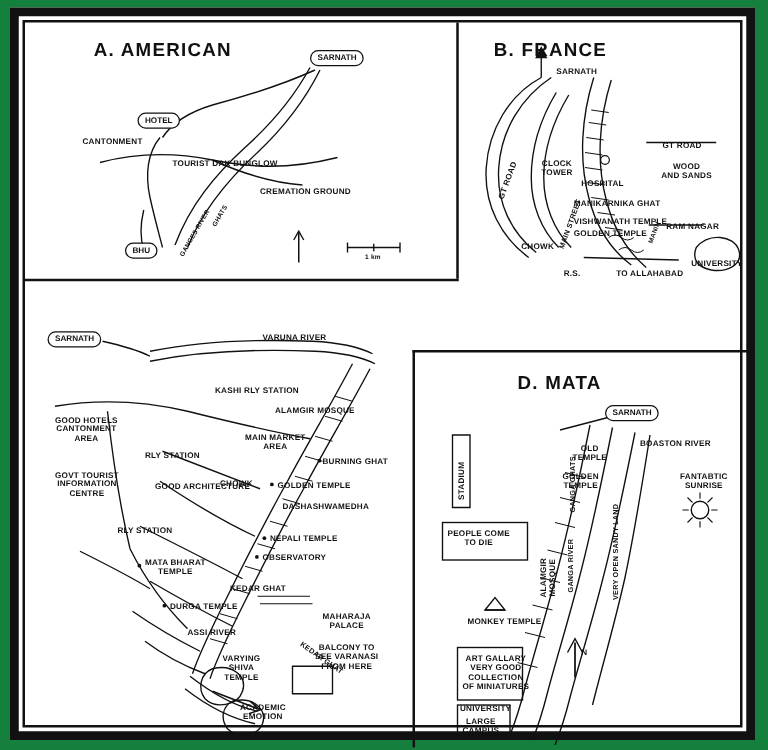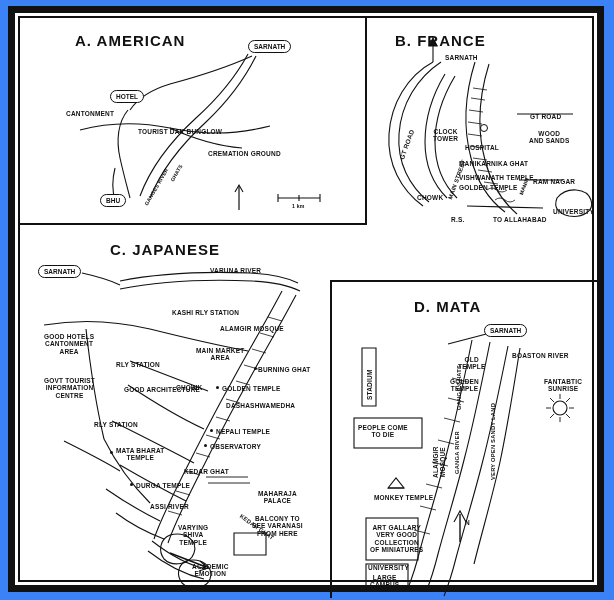--- a/index.html
+++ b/index.html
@@ -10,21 +10,21 @@
   body {
     width: 614px;
     height: 600px;
     font-family: "Liberation Sans", sans-serif;
     overflow: hidden;
   }
   #figure {
     position: relative;
     width: 614px;
     height: 600px;
-    background: #3b82f6;
+    background: #15803d;
   }
   .outer-frame {
     position: absolute;
     left: 8px;
     top: 6px;
     width: 596px;
     height: 586px;
     background: #ffffff;
     border: 7px solid #111111;
     box-sizing: border-box;
@@ -207,21 +207,20 @@
         <div class="lbl" style="left:50px; top:176px;">CHOWK</div>
         <div class="lbl sm rot-70" style="left:80px; top:180px;">MAIN STREET</div>
         <div class="lbl" style="left:166px; top:160px;">RAM NAGAR</div>
         <div class="lbl" style="left:186px; top:190px;">UNIVERSITY</div>
         <div class="lbl xs rot-70" style="left:152px; top:176px;">MANIN</div>
         <div class="lbl" style="left:84px; top:198px;">R.S.</div>
         <div class="lbl" style="left:126px; top:198px;">TO ALLAHABAD</div>
       </div>
 
       <div class="quad" style="left:0; top:207px; width:310px; height:373px;">
-        <div class="quad-title" style="left:90px; top:16px;">C. JAPANESE</div>
 
         <svg class="art" width="310" height="373">
           <g fill="none" stroke="#111" stroke-width="1.1">
 
             <path d="M100 56 C 140 48, 180 46, 230 48 C 250 49, 266 52, 278 58"></path>
             <path d="M100 64 C 140 56, 184 54, 232 56 C 252 57, 268 60, 280 66"></path>
 
             <path d="M62 48 C 80 52, 92 56, 100 60"></path>
 
             <path d="M262 66 C 244 100, 226 130, 210 160 C 192 192, 176 224, 162 252 C 150 276, 140 296, 134 314"></path>

